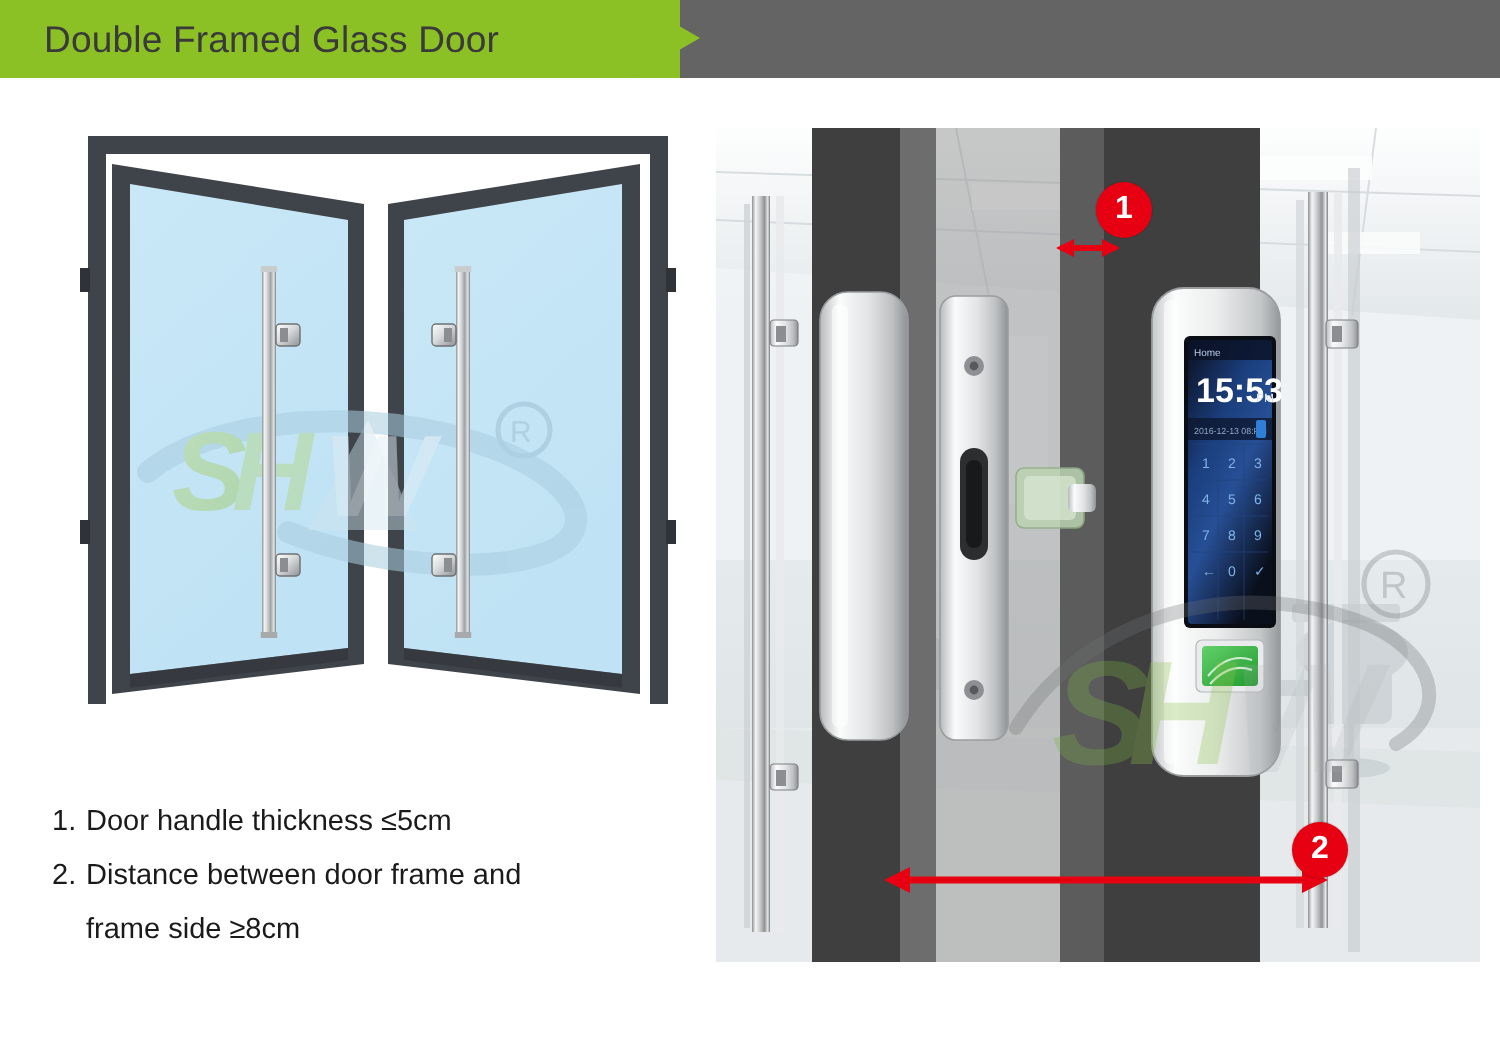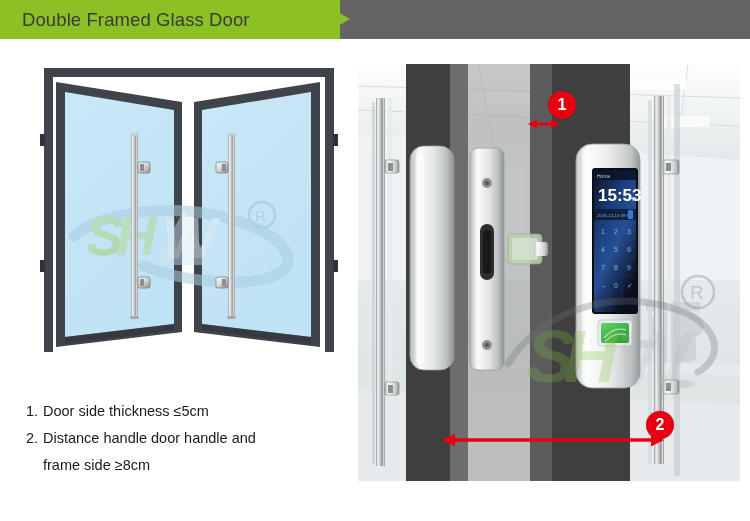--- a/index.html
+++ b/index.html
@@ -162,25 +162,25 @@
       </g>
 
       <polygon points="31,277 140,264 140,270 31,284" fill="#2f3338" opacity="0.55"></polygon>
       <polygon points="168,264 277,277 277,284 168,270" fill="#2f3338" opacity="0.55"></polygon>
     </svg>
   </div>
 
   <div class="notes">
     <div class="note-row">
       <span class="note-num">1.</span>
-      <span class="note-txt">Door side thickness ≤5cm</span>
+      <span class="note-txt">Door handle thickness ≤5cm</span>
     </div>
     <div class="note-row">
       <span class="note-num">2.</span>
-      <span class="note-txt">Distance handle door handle and</span>
+      <span class="note-txt">Distance between door frame and</span>
     </div>
     <div class="note-cont">frame side ≥8cm</div>
   </div>
 
   <div class="photo">
     <svg width="382" height="417" viewBox="0 0 382 417" xmlns="http://www.w3.org/2000/svg">
       <defs>
         <linearGradient id="roomGrad" x1="0" y1="0" x2="0" y2="1">
           <stop offset="0%" stop-color="#f6f8f9"></stop>
           <stop offset="45%" stop-color="#e7ecee"></stop>

